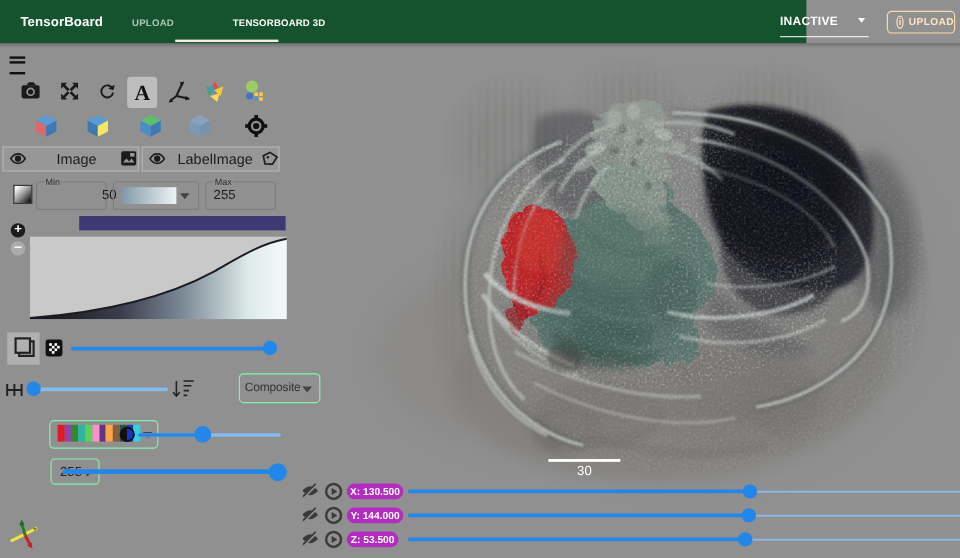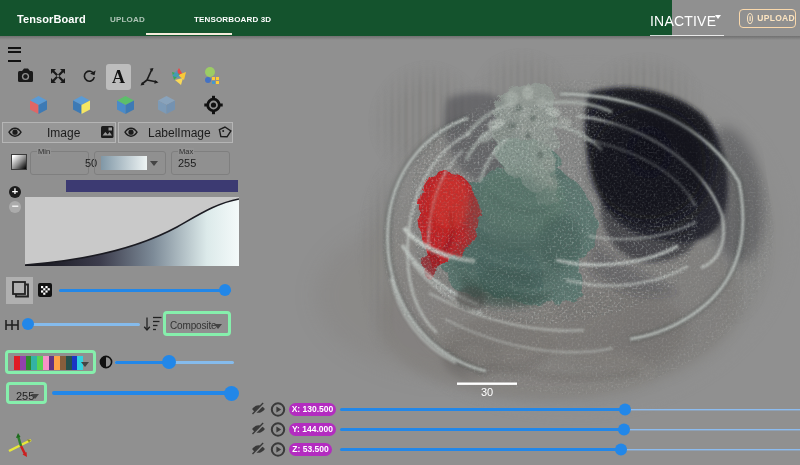--- a/index.html
+++ b/index.html
@@ -5,26 +5,26 @@
   html,body{margin:0;padding:0;}
   body{width:800px;height:465px;overflow:hidden;background:#909090;font-family:"Liberation Sans",sans-serif;position:relative;}
   .abs{position:absolute;}
   
   #header{position:absolute;left:0;top:0;width:672px;height:36px;background:#14532d;z-index:5;}
   #hshadow{position:absolute;left:0;top:36px;width:800px;height:4px;background:linear-gradient(180deg,rgba(0,0,0,0.22),rgba(0,0,0,0));z-index:5;}
   #title{position:absolute;left:17px;top:13px;color:#fff;font-size:11px;font-weight:bold;letter-spacing:0.1px;}
   #tab1{position:absolute;left:110px;top:15px;font-size:8px;font-weight:bold;letter-spacing:0.2px;color:rgba(255,255,255,0.65);}
   #tab2{position:absolute;left:155px;top:15px;font-size:8px;font-weight:bold;letter-spacing:0.15px;color:#fff;margin-left:39px;}
   #tabline{position:absolute;left:146px;top:33px;width:86px;height:2.4px;background:#f6ecdc;}
-  #inactive{position:absolute;left:650px;top:13px;width:74px;color:#fff;font-size:14px;font-weight:normal;letter-spacing:0.2px;border-bottom:1px solid rgba(255,255,255,0.8);padding-bottom:6px;}
+  #inactive{position:absolute;left:650px;top:13px;width:74px;color:#fff;font-size:10px;font-weight:bold;letter-spacing:0.2px;border-bottom:1px solid rgba(255,255,255,0.8);padding-bottom:6px;}
   #inactive .arr{position:absolute;right:3px;top:2px;width:0;height:0;border-left:3.5px solid transparent;border-right:3.5px solid transparent;border-top:4.5px solid #fff;}
   #upload{position:absolute;left:739px;top:8.5px;width:57px;height:19px;border:1.4px solid #fad8ab;border-radius:4px;color:#fce4c0;font-size:8.5px;font-weight:bold;letter-spacing:0.3px;display:flex;align-items:center;box-sizing:border-box;}
   #upload .info{width:11px;height:11px;border:1.3px solid #fce4c0;border-radius:50%;margin-left:7px;margin-right:4px;font-size:8px;line-height:10px;text-align:center;font-weight:bold;box-sizing:border-box;}
   
-  .obox{position:absolute;border:3px solid #86efac;border-radius:4px;box-sizing:border-box;}
+  .obox{position:absolute;border:1px solid #86efac;border-radius:4px;box-sizing:border-box;margin-left:36px;}
   .fieldset{position:absolute;border:1px solid #7f7f7f;border-radius:3px;box-sizing:border-box;}
   .legend{position:absolute;top:-4.5px;left:6px;font-size:7.5px;color:#2e2e2e;line-height:8px;background:#939393;padding:0 1px;}
   .track{position:absolute;height:2.6px;background:#2287e8;border-radius:2px;}
   .track.light{background:#85bbec;}
   .knob{position:absolute;width:12px;height:12px;border-radius:50%;background:#2287e8;}
 </style>
 </head>
 <body>
 
 <div class="abs" style="left:0;top:36px;width:800px;height:320px;">

